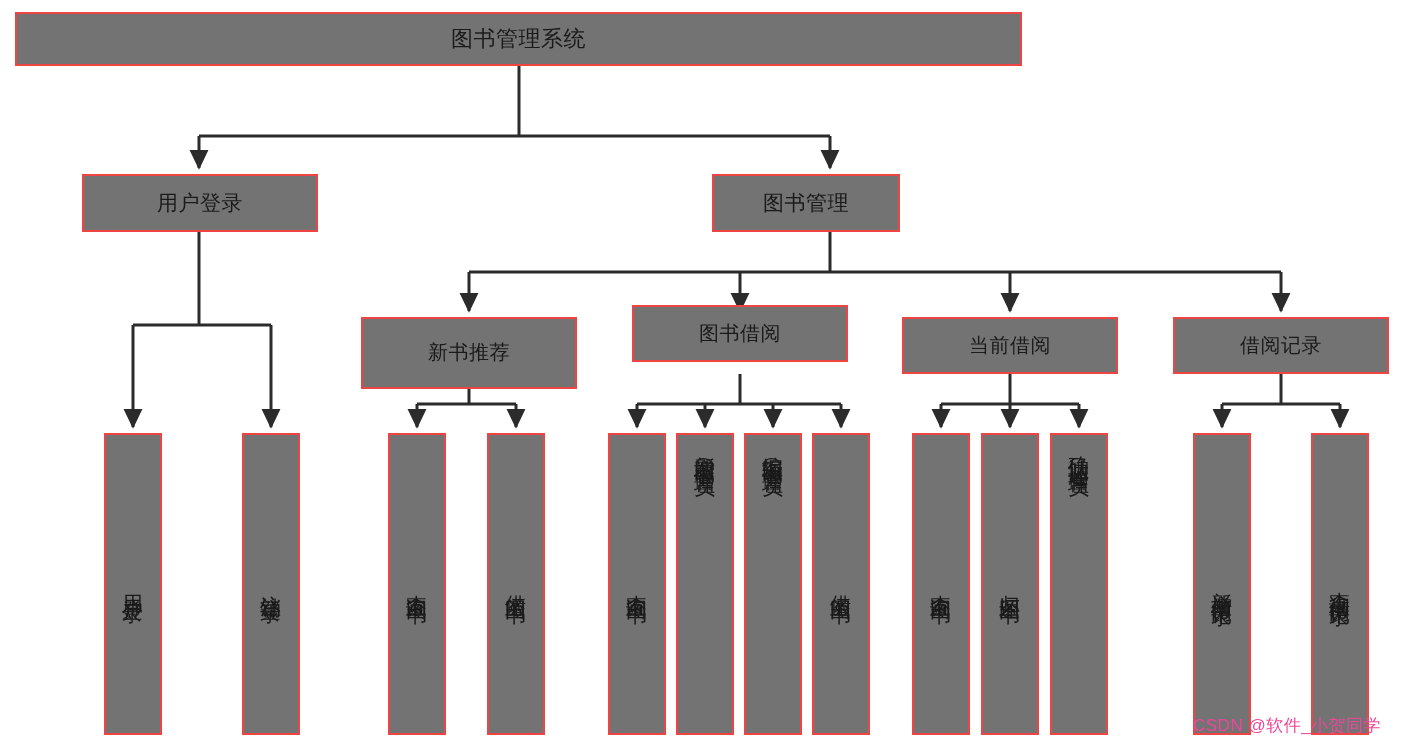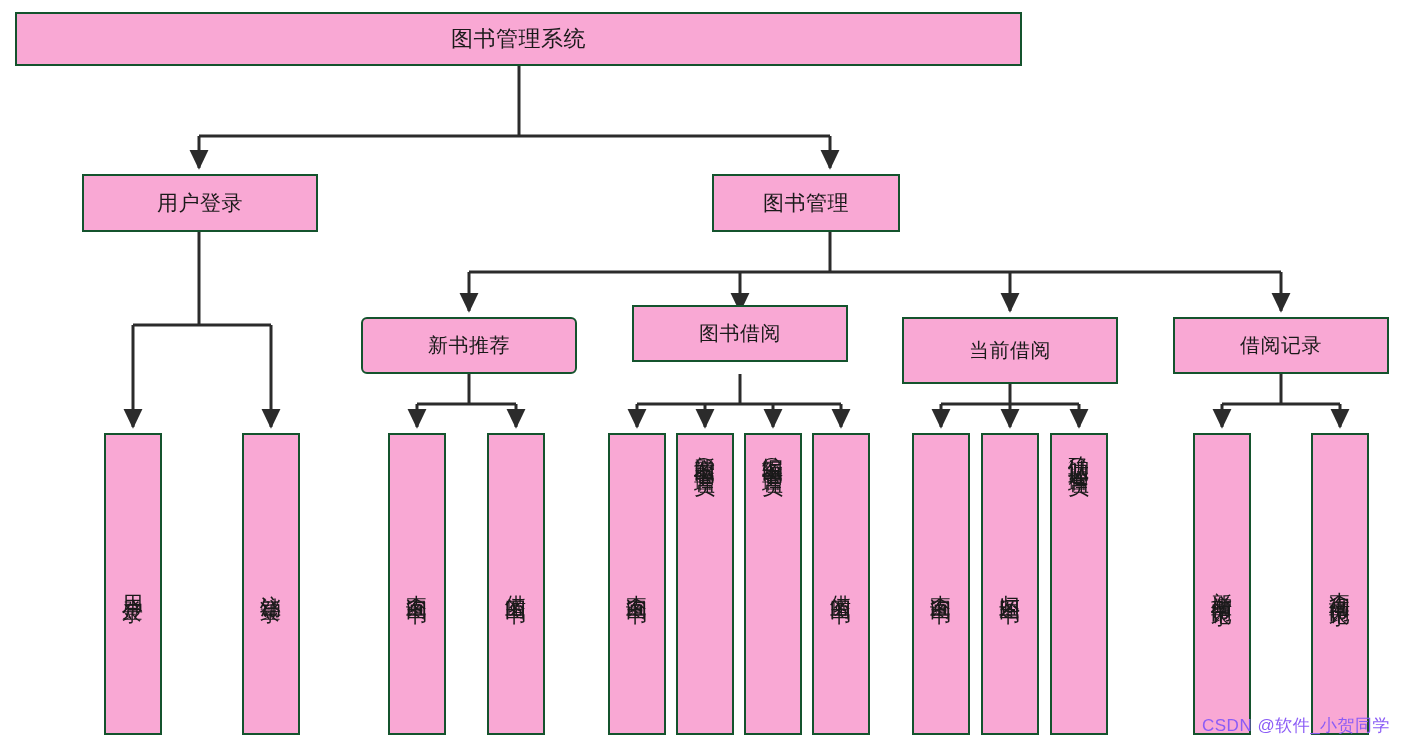--- a/index.html
+++ b/index.html
@@ -22,22 +22,22 @@
     position: absolute;
     left: 0;
     top: 0;
     width: 1405px;
     height: 747px;
     pointer-events: none;
   }
   .node {
     position: absolute;
     box-sizing: border-box;
-    border: 2px solid #14532d;
-    background: #f9a8d4;
+    border: 2px solid #ef4444;
+    background: #737373;
     display: flex;
     align-items: center;
     justify-content: center;
     color: #1a1a1a;
   }
   .node .lbl {
     display: block;
     line-height: 1.06;
     text-align: center;
     letter-spacing: 0.5px;
@@ -66,24 +66,23 @@
     line-height: 1.0;
     letter-spacing: 3px;
     white-space: nowrap;
   }
   .node.v.tall .lbl {
     align-self: flex-start;
   }
   .watermark {
     position: absolute;
     font-size: 17px;
-    color: #8b5cf6;
+    color: #ec4899;
     white-space: nowrap;
     letter-spacing: 0.5px;
-    margin-left: 9px;
   }
 </style>
 </head>
 <body>
 
 <div id="canvas">
 
   <svg id="edges" viewBox="0 0 1405 747" width="1405" height="747" aria-hidden="true">
     <defs>
       <marker id="arrow" viewBox="0 0 12 12" refX="10.5" refY="6" markerWidth="7" markerHeight="7" orient="auto-start-reverse">
@@ -140,27 +139,27 @@
     <span class="lbl">图书管理系统</span>
   </div>
 
   <div class="node h" style="left:82px; top:174px; width:236px; height:58px;">
     <span class="lbl">用户登录</span>
   </div>
   <div class="node h" style="left:712px; top:174px; width:188px; height:58px;">
     <span class="lbl">图书管理</span>
   </div>
 
-  <div class="node h h-l3" style="left:361px; top:317px; width:216px; height:57px;border-radius:6px;">
+  <div class="node h h-l3" style="left:361px; top:317px; width:216px; height:72px;">
     <span class="lbl">新书推荐</span>
   </div>
   <div class="node h h-l3" style="left:632px; top:305px; width:216px; height:57px;">
     <span class="lbl">图书借阅</span>
   </div>
-  <div class="node h h-l3" style="left:902px; top:317px; width:216px; height:67px;">
+  <div class="node h h-l3" style="left:902px; top:317px; width:216px; height:57px;">
     <span class="lbl">当前借阅</span>
   </div>
   <div class="node h h-l3" style="left:1173px; top:317px; width:216px; height:57px;">
     <span class="lbl">借阅记录</span>
   </div>
 
   <div class="node v" style="left:104px; top:433px; width:58px; height:302px;">
     <span class="lbl">用户登录</span>
   </div>
   <div class="node v" style="left:242px; top:433px; width:58px; height:302px;">

